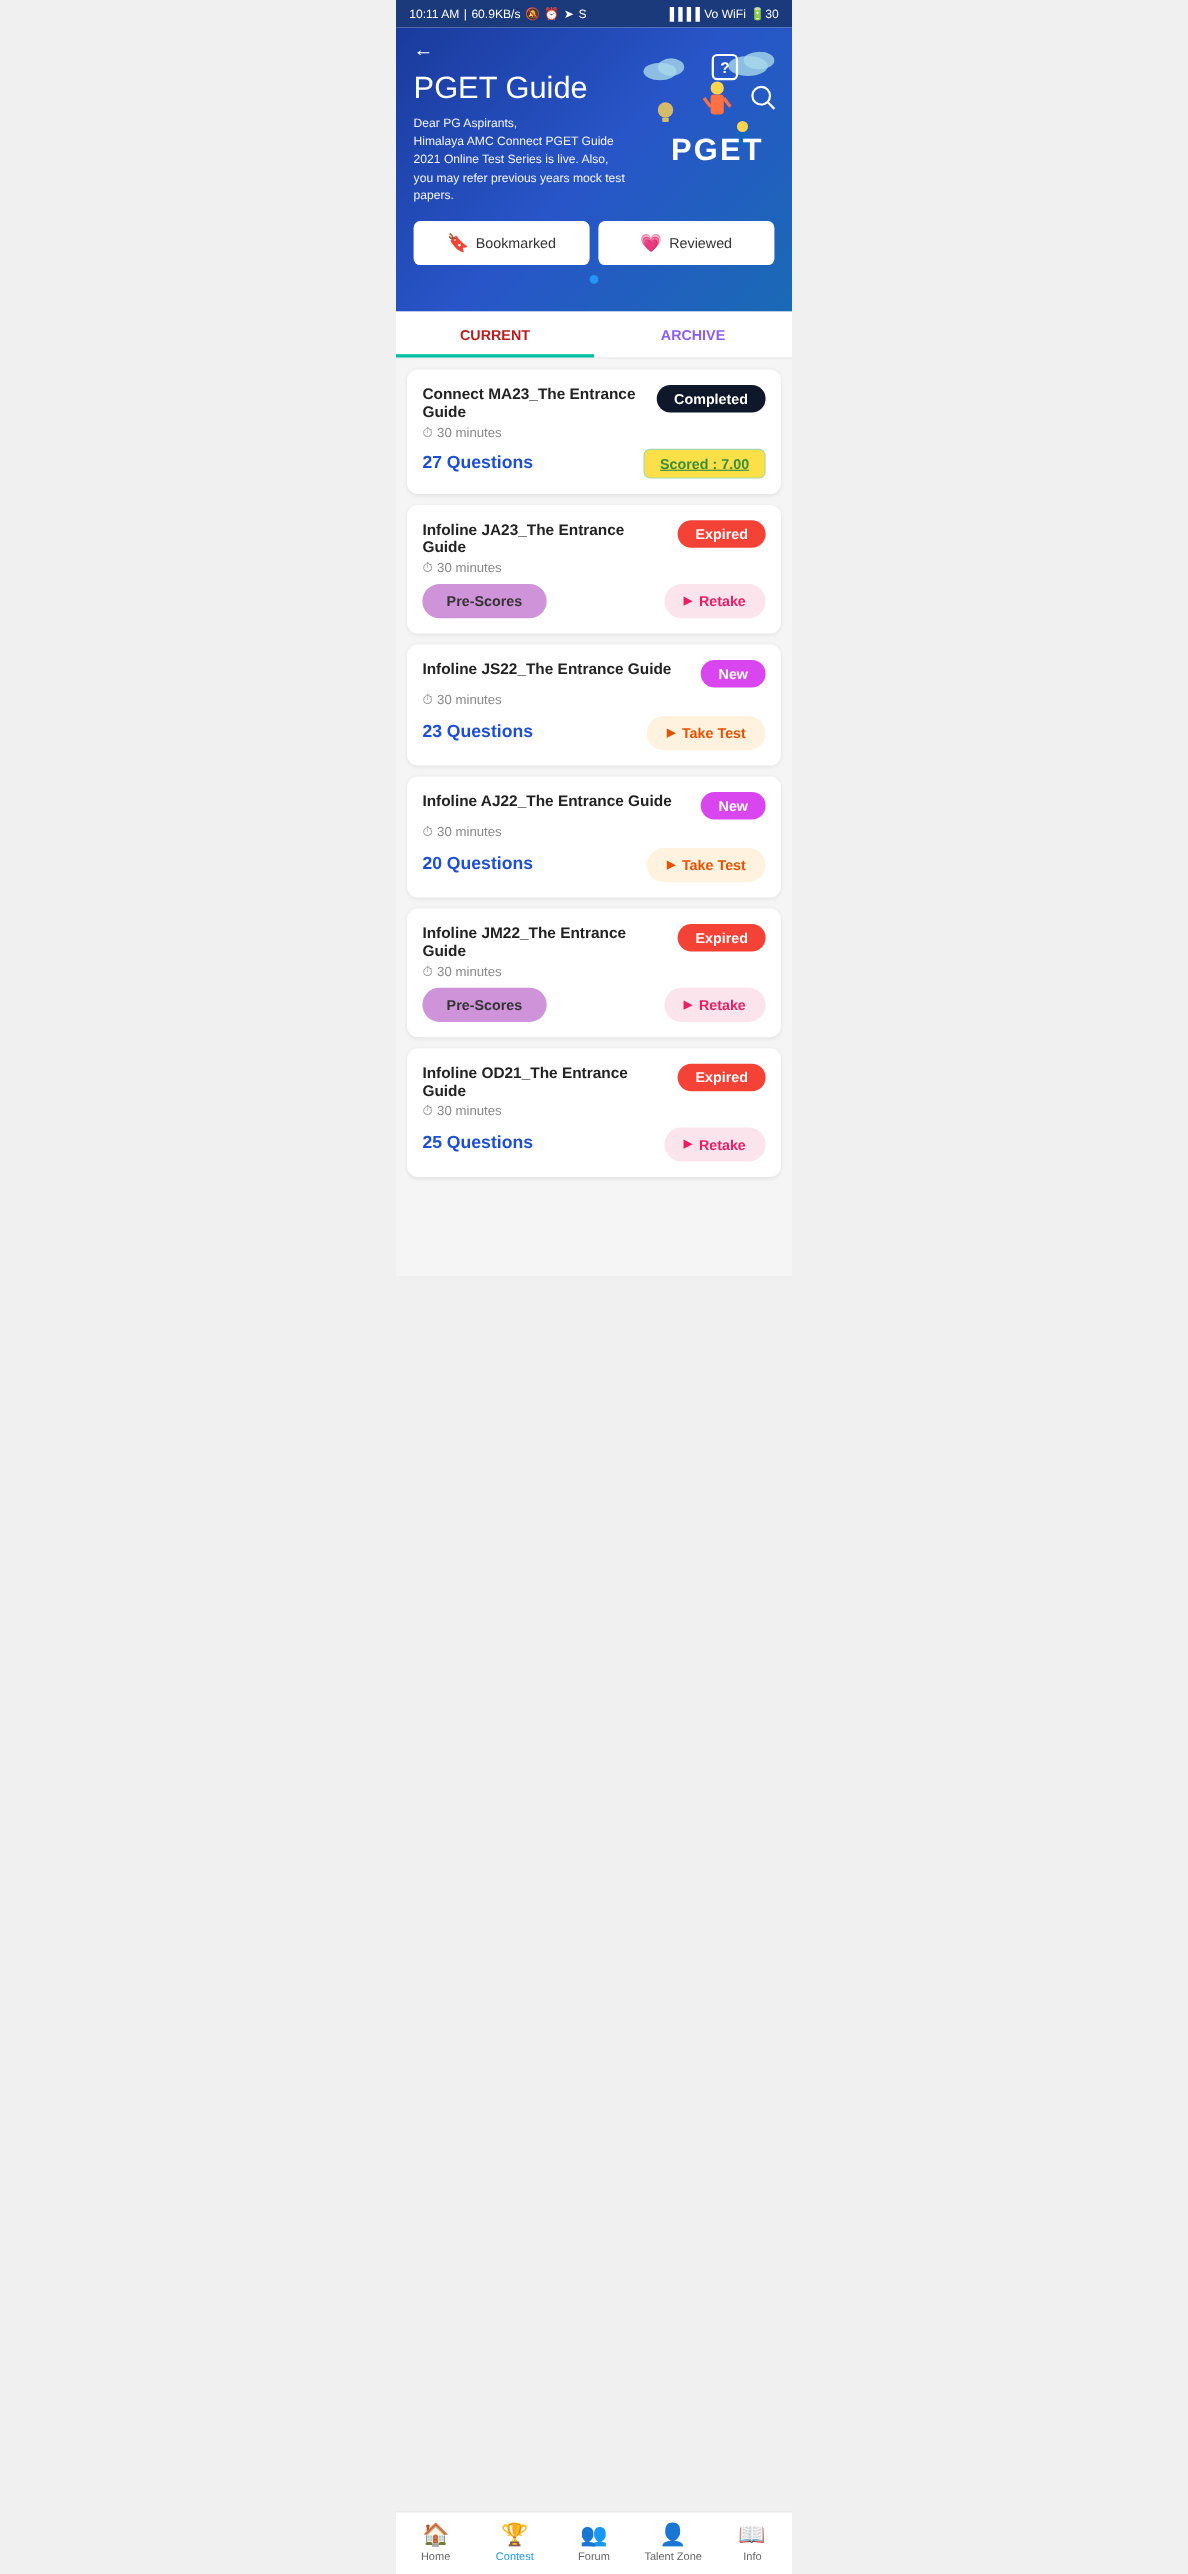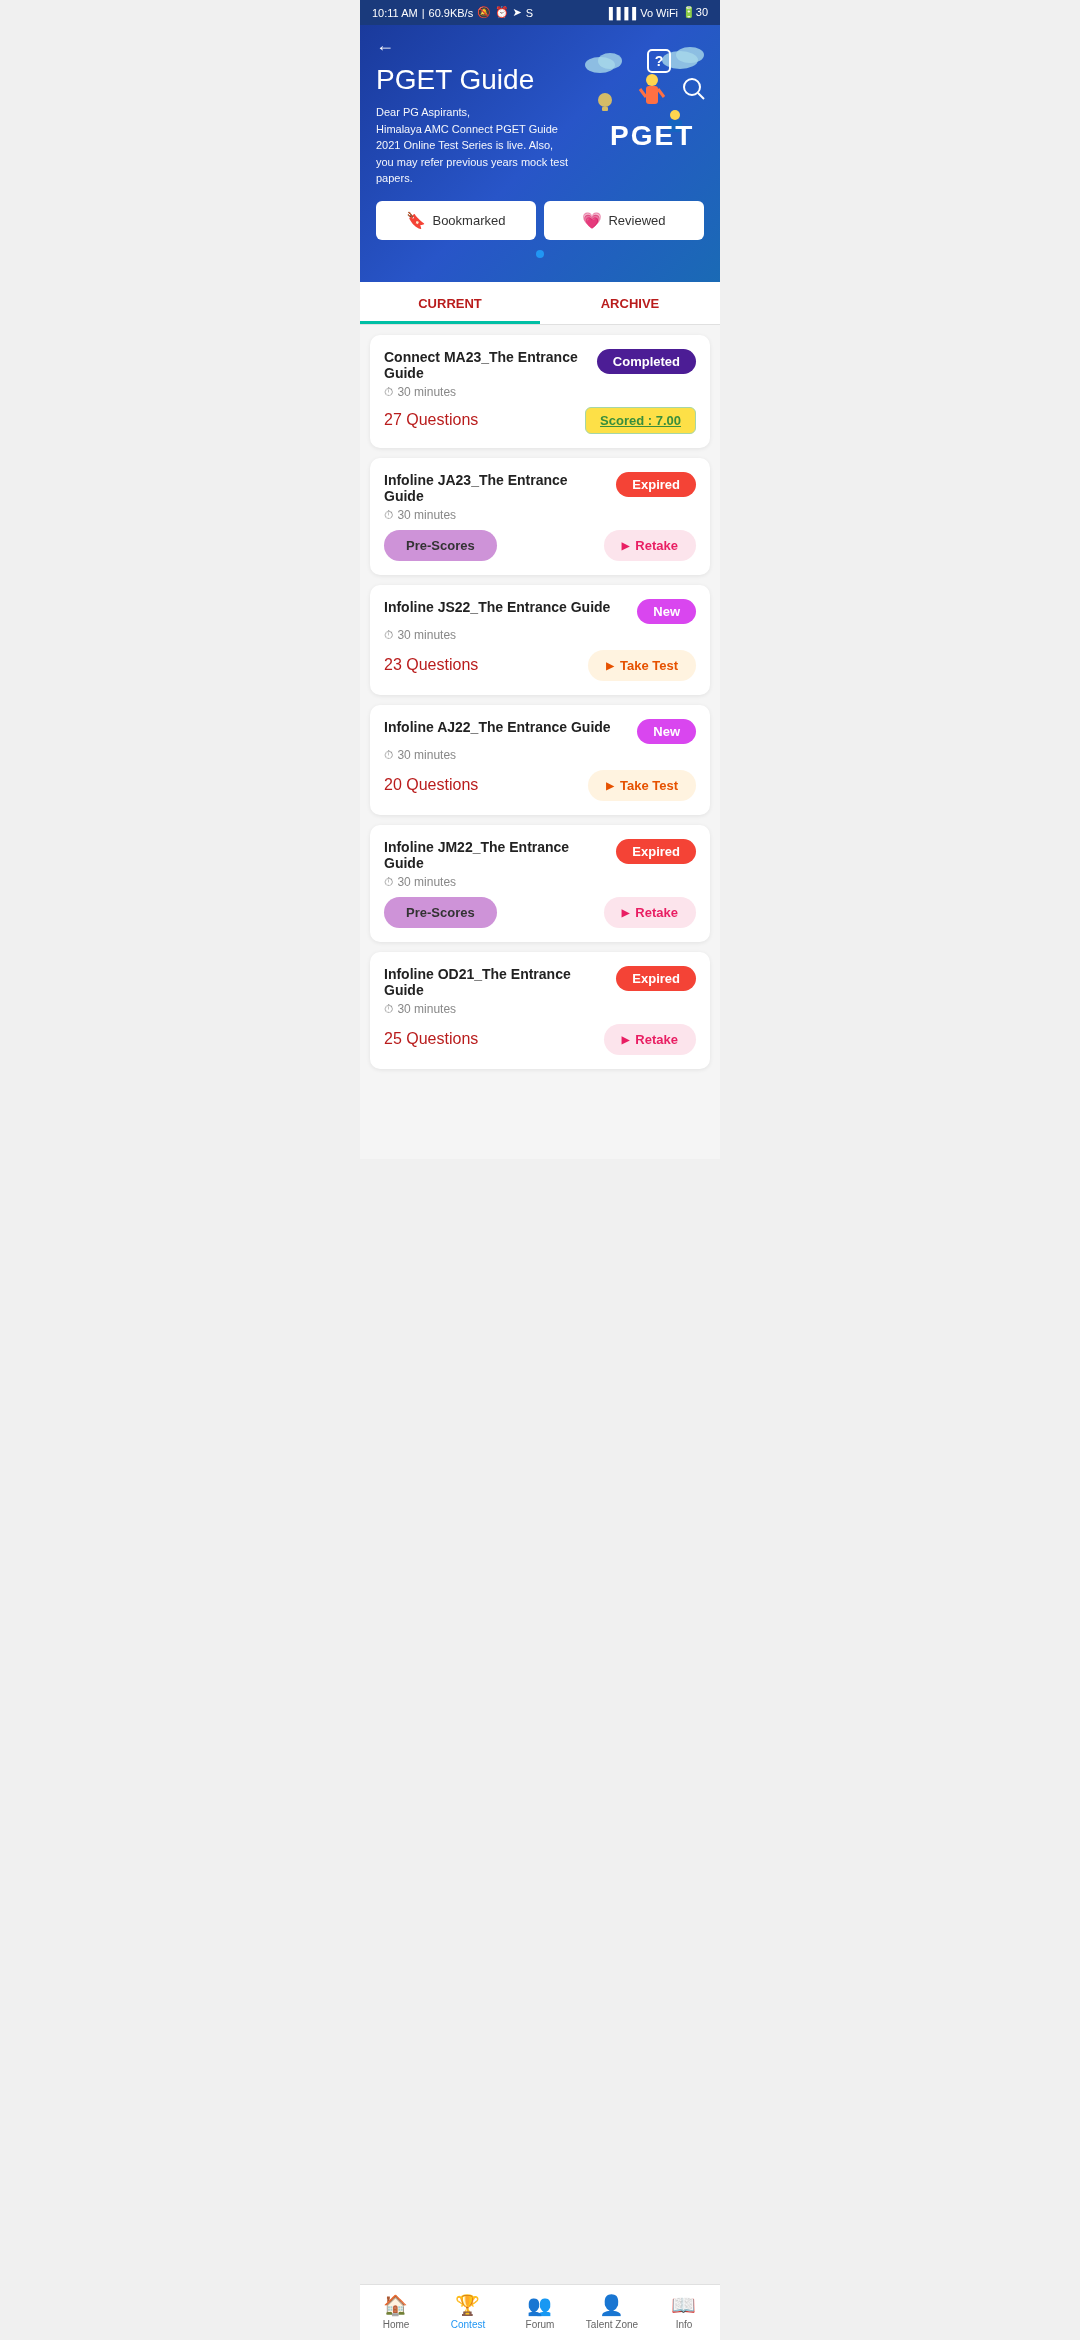--- a/index.html
+++ b/index.html
@@ -93,21 +93,21 @@
       display: flex;
       border-bottom: 1px solid #e0e0e0;
     }
     .tab-item {
       flex: 1;
       text-align: center;
       padding: 14px 0 10px;
       font-size: 13px;
       font-weight: 600;
       cursor: pointer;
-      color: #b91c1c;
+      color: #8b5cf6;
       border-bottom: 3px solid transparent;
     }
     .tab-item.active {
       color: #b91c1c;
       border-bottom: 3px solid #00bfa5;
     }
 
     
     .content {
       background: #f5f5f5;
@@ -136,21 +136,21 @@
       margin-right: 8px;
     }
     .badge {
       border-radius: 20px;
       padding: 5px 16px;
       font-size: 13px;
       font-weight: 600;
       white-space: nowrap;
       flex-shrink: 0;
     }
-    .badge-completed { background: #4c1d95; color: white; }
+    .badge-completed { background: #0f172a; color: white; }
     .badge-expired { background: #f44336; color: white; }
     .badge-new { background: #d946ef; color: white; }
 
     .card-time {
       font-size: 12px;
       color: #888;
       display: flex;
       align-items: center;
       gap: 4px;
       margin-bottom: 8px;
@@ -158,22 +158,22 @@
     .clock-icon { font-size: 12px; }
 
     .card-footer {
       display: flex;
       justify-content: space-between;
       align-items: center;
       margin-top: 8px;
     }
     .questions-count {
       font-size: 16px;
-      font-weight: 400;
-      color: #b91c1c;
+      font-weight: 700;
+      color: #1d4ed8;
     }
     .scored-badge {
       background: #fde047;
       border: 1px solid #a5d6a7;
       color: #388e3c;
       border-radius: 6px;
       padding: 5px 14px;
       font-size: 13px;
       font-weight: 600;
       text-decoration: underline;

